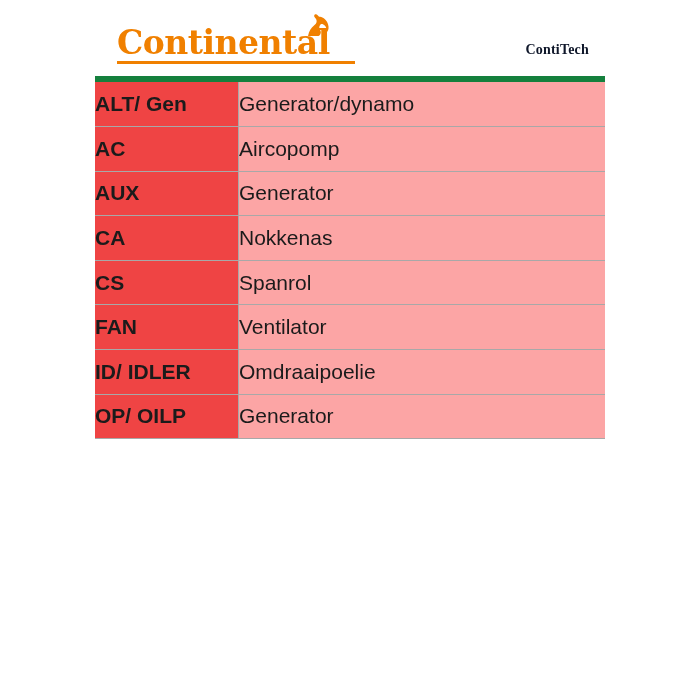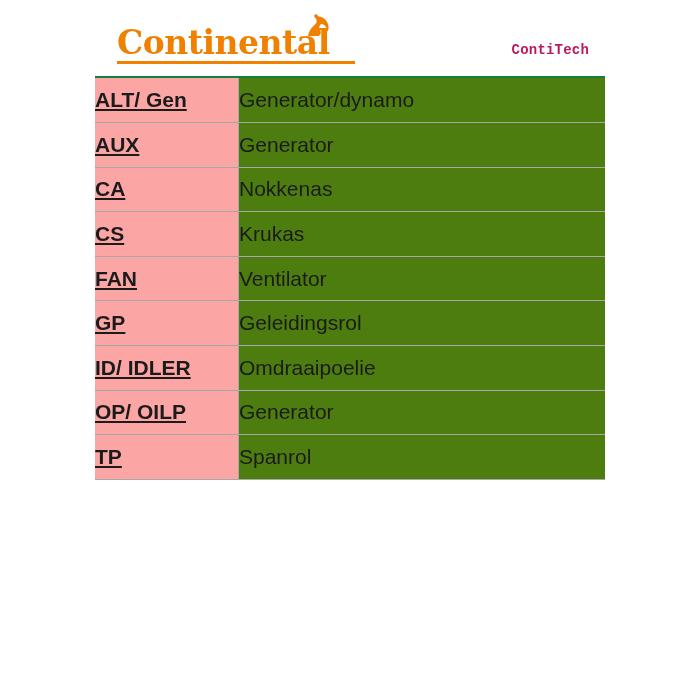--- a/index.html
+++ b/index.html
@@ -26,21 +26,21 @@
     top: 8px;
     width: 510px;
     height: 692px;
     background: #ffffff;
   }
 
   
   .logo-band {
     position: relative;
     height: 68px;
-    border-bottom: 2px solid #15803d;
+    border-bottom: 6px solid #15803d;
     background: #ffffff;
     display: flex;
     align-items: center;
   }
 
   .logo-wrap {
     position: relative;
     margin-left: 22px;
     display: flex;
     align-items: flex-start;
@@ -71,24 +71,24 @@
     bottom: -5px;
     width: 238px;
     height: 3px;
     background: #f08000;
   }
 
   .brand-sub {
     position: absolute;
     right: 16px;
     top: 34px;
-    font-family: Liberation Mono, monospace;
+    font-family: Liberation Serif, serif;
     font-size: 14px;
     font-weight: 700;
-    color: #be185d;
+    color: #0f172a;
     letter-spacing: 0.2px;
   }
 
   
   table.abbr {
     width: 100%;
     border-collapse: collapse;
     table-layout: fixed;
   }
 
@@ -97,33 +97,32 @@
   }
 
   table.abbr td {
     border-bottom: 1px solid #a8a8a8;
     vertical-align: middle;
     padding: 0;
   }
 
   td.code {
     width: 143px;
-    background: #fca5a5;
+    background: #ef4444;
     border-right: 1px solid #a8a8a8;
     padding-left: 22px;
     font-family: "Liberation Sans", sans-serif;
     font-size: 21px;
     font-weight: 700;
     color: #1b1b1b;
     white-space: nowrap;
-    text-decoration: underline;
   }
 
   td.term {
-    background: #4d7c0f;
+    background: #fca5a5;
     padding-left: 18px;
     font-family: "Liberation Sans", sans-serif;
     font-size: 21px;
     font-weight: 400;
     color: #1b1b1b;
     white-space: nowrap;
   }
 
   
   .edge-left, .edge-right {
@@ -159,48 +158,44 @@
       <span class="brand-sub">ContiTech</span>
     </div>
 
     <table class="abbr">
       <tbody>
         <tr>
           <td class="code">ALT/ Gen</td>
           <td class="term">Generator/dynamo</td>
         </tr>
         <tr>
+          <td class="code">AC</td>
+          <td class="term">Aircopomp</td>
+        </tr>
+        <tr>
           <td class="code">AUX</td>
           <td class="term">Generator</td>
         </tr>
         <tr>
           <td class="code">CA</td>
           <td class="term">Nokkenas</td>
         </tr>
         <tr>
           <td class="code">CS</td>
-          <td class="term">Krukas</td>
+          <td class="term">Spanrol</td>
         </tr>
         <tr>
           <td class="code">FAN</td>
           <td class="term">Ventilator</td>
         </tr>
         <tr>
-          <td class="code">GP</td>
-          <td class="term">Geleidingsrol</td>
-        </tr>
-        <tr>
           <td class="code">ID/ IDLER</td>
           <td class="term">Omdraaipoelie</td>
         </tr>
         <tr>
           <td class="code">OP/ OILP</td>
           <td class="term">Generator</td>
         </tr>
-        <tr>
-          <td class="code">TP</td>
-          <td class="term">Spanrol</td>
-        </tr>
       </tbody>
     </table>
 
   </div>
 </div>
 
 </body></html>

